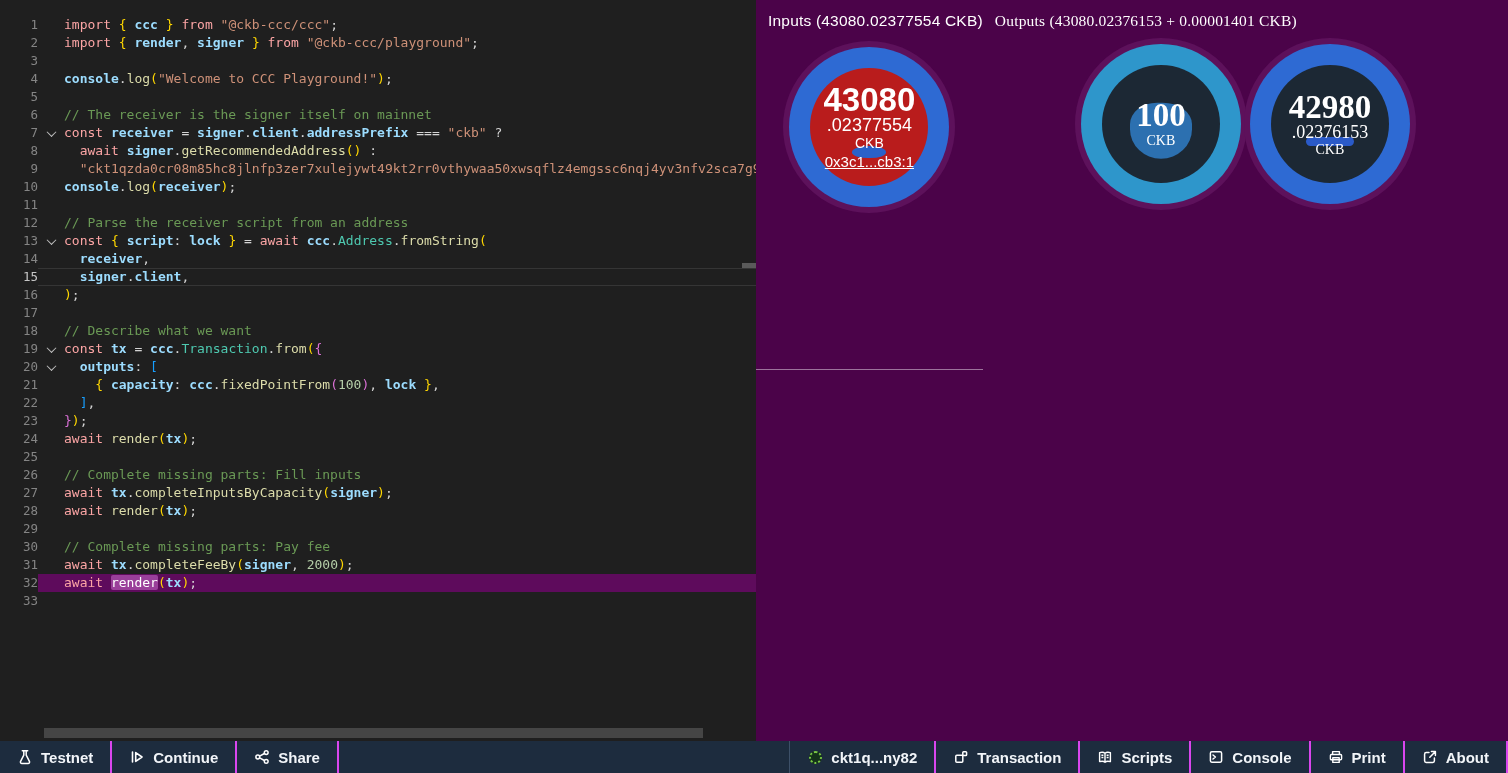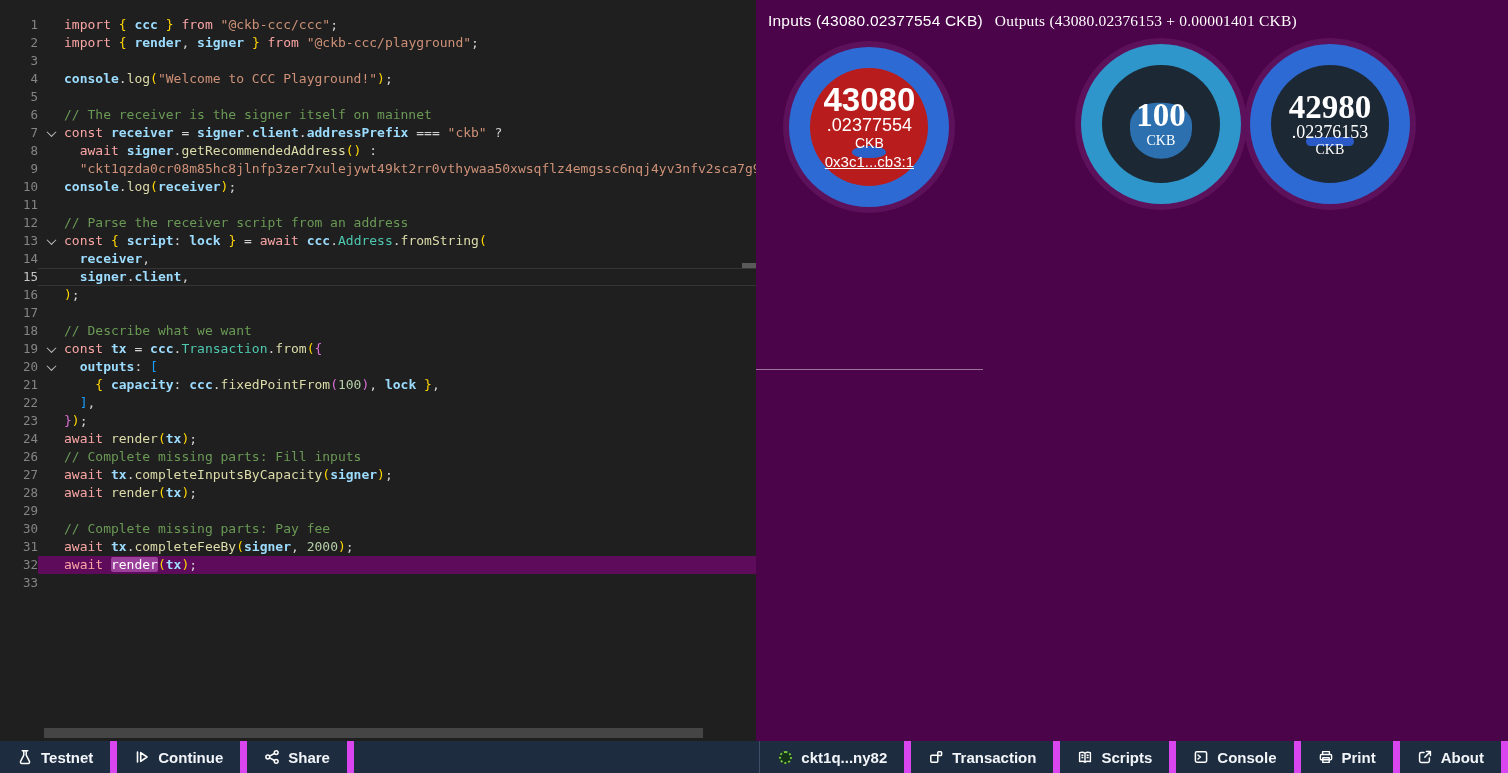--- a/index.html
+++ b/index.html
@@ -64,21 +64,21 @@
   .fill-blob { width:62px; height:56px; top:50%; transform:translate(-50%,-38%);
                border-radius:48% 52% 55% 55% / 42% 42% 58% 58%; }
   .fill-bar  { width:48px; height:9px; top:61%; transform:translateX(-50%); border-radius:5px; }
   .fill-arc  { width:34px; height:12px; top:66%; transform:translateX(-50%); border-radius:50% 50% 45% 45%; }
 
   
   .bottom-bar { height:32px; background:#1d2c3e; display:flex; align-items:stretch; }
   .bar-group { display:flex; }
   .bar-group-right { margin-left:auto; border-left:1px solid #3d5068; }
   .bar-btn { display:flex; align-items:center; gap:8px; padding:0 17px; cursor:pointer;
-             border-right:7px solid #d946ef; color:#f2f5f9; font-size:15px; font-weight:bold; }
+             border-right:2px solid #d946ef; color:#f2f5f9; font-size:15px; font-weight:bold; }
   .bar-btn .ico { display:flex; align-items:center; justify-content:center; width:16px; height:16px; flex:none; }
   .identicon { width:13px; height:13px; border-radius:50%; border:2px dotted #7ac944; background:#14321a; }
 </style>
 </head>
 <body>
 
 <div class="app">
   <div class="main">
 
     <div class="editor">
@@ -250,20 +250,27 @@
             <div class="line-body">
               <div class="fold-col"></div>
               <div class="code-text"><span class="tk-b2">}</span><span class="tk-b1">)</span><span class="tk-fg">;</span></div>
             </div>
           </div>
           <div class="code-line">
             <div class="line-number">24</div>
             <div class="line-body">
               <div class="fold-col"></div>
               <div class="code-text"><span class="tk-kw">await</span><span class="tk-fg"> </span><span class="tk-fn">render</span><span class="tk-b1">(</span><span class="tk-var">tx</span><span class="tk-b1">)</span><span class="tk-fg">;</span></div>
+            </div>
+          </div>
+          <div class="code-line">
+            <div class="line-number">25</div>
+            <div class="line-body">
+              <div class="fold-col"></div>
+              <div class="code-text"></div>
             </div>
           </div>
           <div class="code-line">
             <div class="line-number">26</div>
             <div class="line-body">
               <div class="fold-col"></div>
               <div class="code-text"><span class="tk-cm">// Complete missing parts: Fill inputs</span></div>
             </div>
           </div>
           <div class="code-line">

